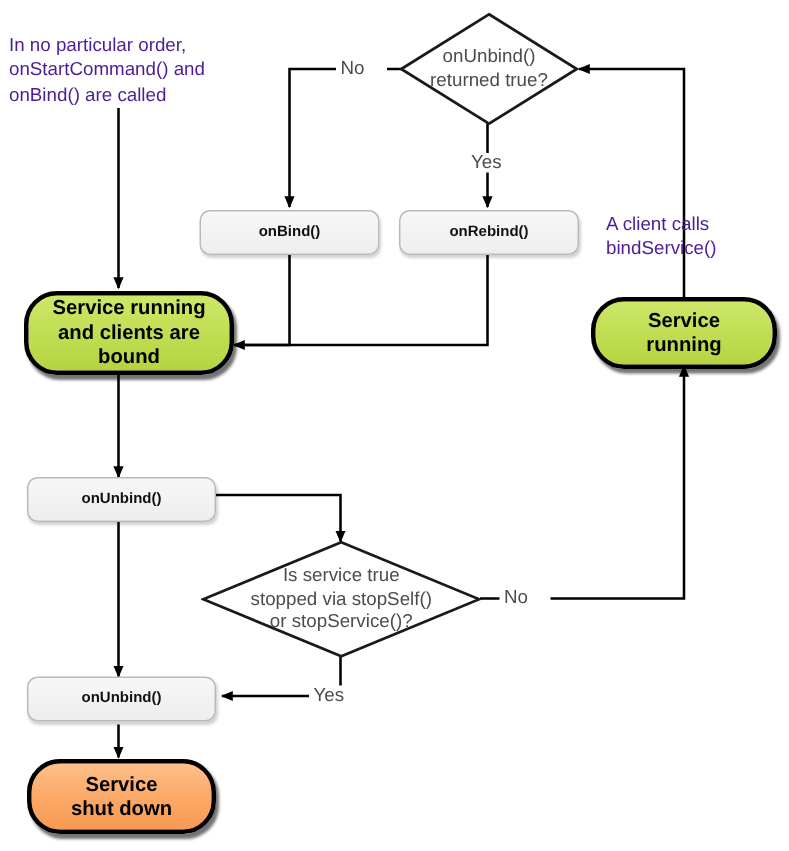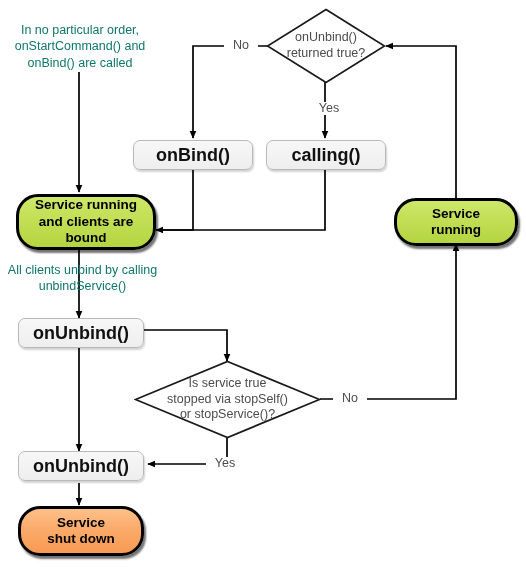--- a/index.html
+++ b/index.html
@@ -23,21 +23,21 @@
 
   
   .proc{
     position:absolute;
     box-sizing:border-box;
     background:linear-gradient(to bottom,#f7f7f7 0%,#eeeeee 100%);
     border:1px solid #b9b9b9;
     border-radius:7px;
     box-shadow:1px 2px 2px rgba(0,0,0,0.18);
     color:#111111;
-    font-size:18px;
+    font-size:10px;
     font-weight:bold;
     display:flex;
     align-items:center;
     justify-content:center;
     text-align:center;
     line-height:1.15;
   }
 
   
   .term{
@@ -81,32 +81,32 @@
     text-align:center;
     color:#4c4c4c;
     font-size:12.5px;
     line-height:1.25;
     white-space:pre-line;
   }
 
   
   .note{
     position:absolute;
-    color:#0f766e;
+    color:#4c1d95;
     font-size:12.5px;
     line-height:1.3;
-    text-align:center;
+    text-align:left;
     white-space:pre-line;
   }
   .edgelbl{
     position:absolute;
     color:#4c4c4c;
     font-size:12.5px;
     line-height:1;
-    text-align:center;
+    text-align:left;
     background:#ffffff;
     padding:0 3px;
   }
 </style>
 </head>
 <body>
 
 <div id="canvas">
 
   <svg class="wires" viewBox="0 0 526 567" xmlns="http://www.w3.org/2000/svg">
@@ -158,32 +158,32 @@
   <div class="edgelbl" style="left:224px;top:39px;width:28px;">No</div>
 
   <div class="edgelbl" style="left:311px;top:102px;width:30px;">Yes</div>
 
   <div class="edgelbl" style="left:333px;top:392px;width:28px;">No</div>
 
   <div class="edgelbl" style="left:206px;top:457px;width:32px;">Yes</div>
 
   <div class="proc" style="left:133px;top:140px;width:120px;height:30px;">onBind()</div>
 
-  <div class="proc" style="left:266px;top:140px;width:120px;height:30px;">calling()</div>
+  <div class="proc" style="left:266px;top:140px;width:120px;height:30px;">onRebind()</div>
 
+  <div class="note" style="left: 404px; top: 141px; width: 104px; white-space: pre-line;">A client calls
+bindService()</div>
 
   <div class="term green" style="left: 16px; top: 194px; width: 140px; height: 56px; white-space: pre-line;">Service running
 and clients are
 bound</div>
 
   <div class="term green" style="left: 394px; top: 198px; width: 124px; height: 48px; white-space: pre-line;">Service
 running</div>
 
-  <div class="note" style="left: 0px; top: 262px; width: 165px; white-space: pre-line;">All clients unbind by calling
-unbindService()</div>
 
   <div class="proc" style="left:18px;top:318px;width:126px;height:30px;">onUnbind()</div>
 
   <div class="dec" style="left:134px;top:360px;width:187px;height:79px;">
     <svg class="shape" viewBox="0 0 187 79" xmlns="http://www.w3.org/2000/svg">
       <polygon points="93.5,1.5 185.5,39.5 93.5,77.5 1.5,39.5" fill="#ffffff" stroke="#1a1a1a" stroke-width="1.8"></polygon>
     </svg>
     <div class="dectext" style="white-space: pre-line;">Is service true
 stopped via stopSelf()
 or stopService()?</div>

